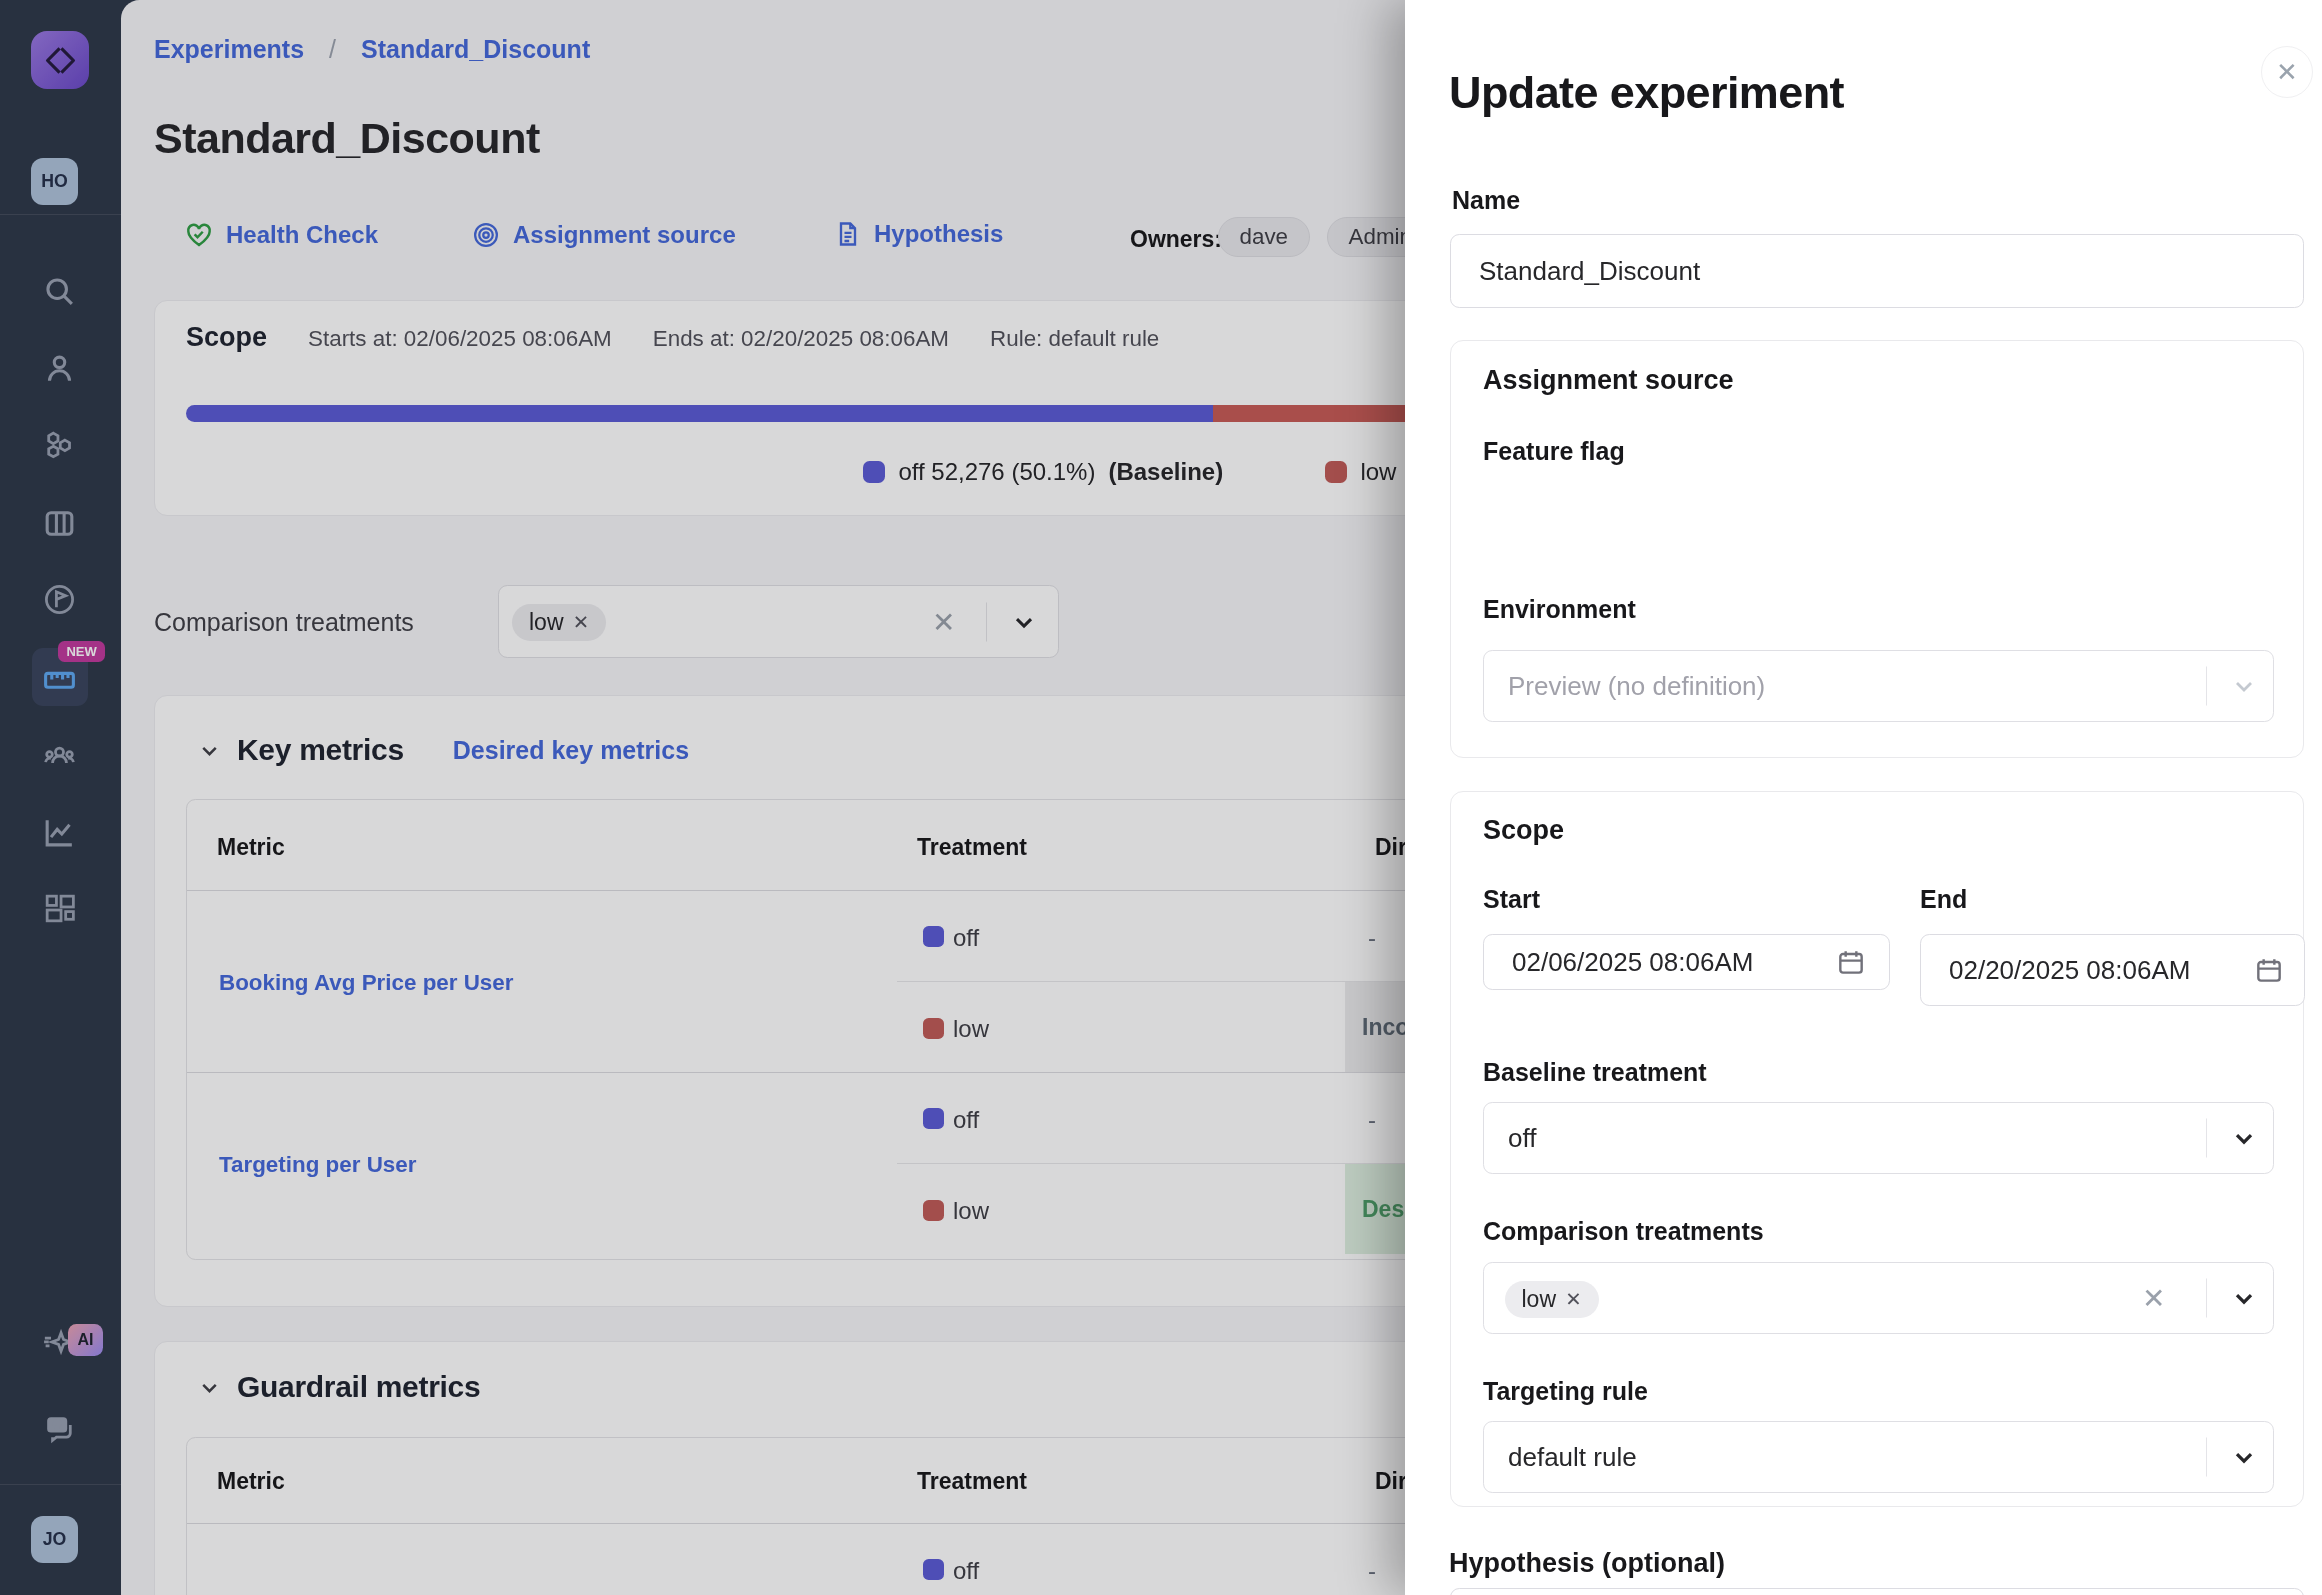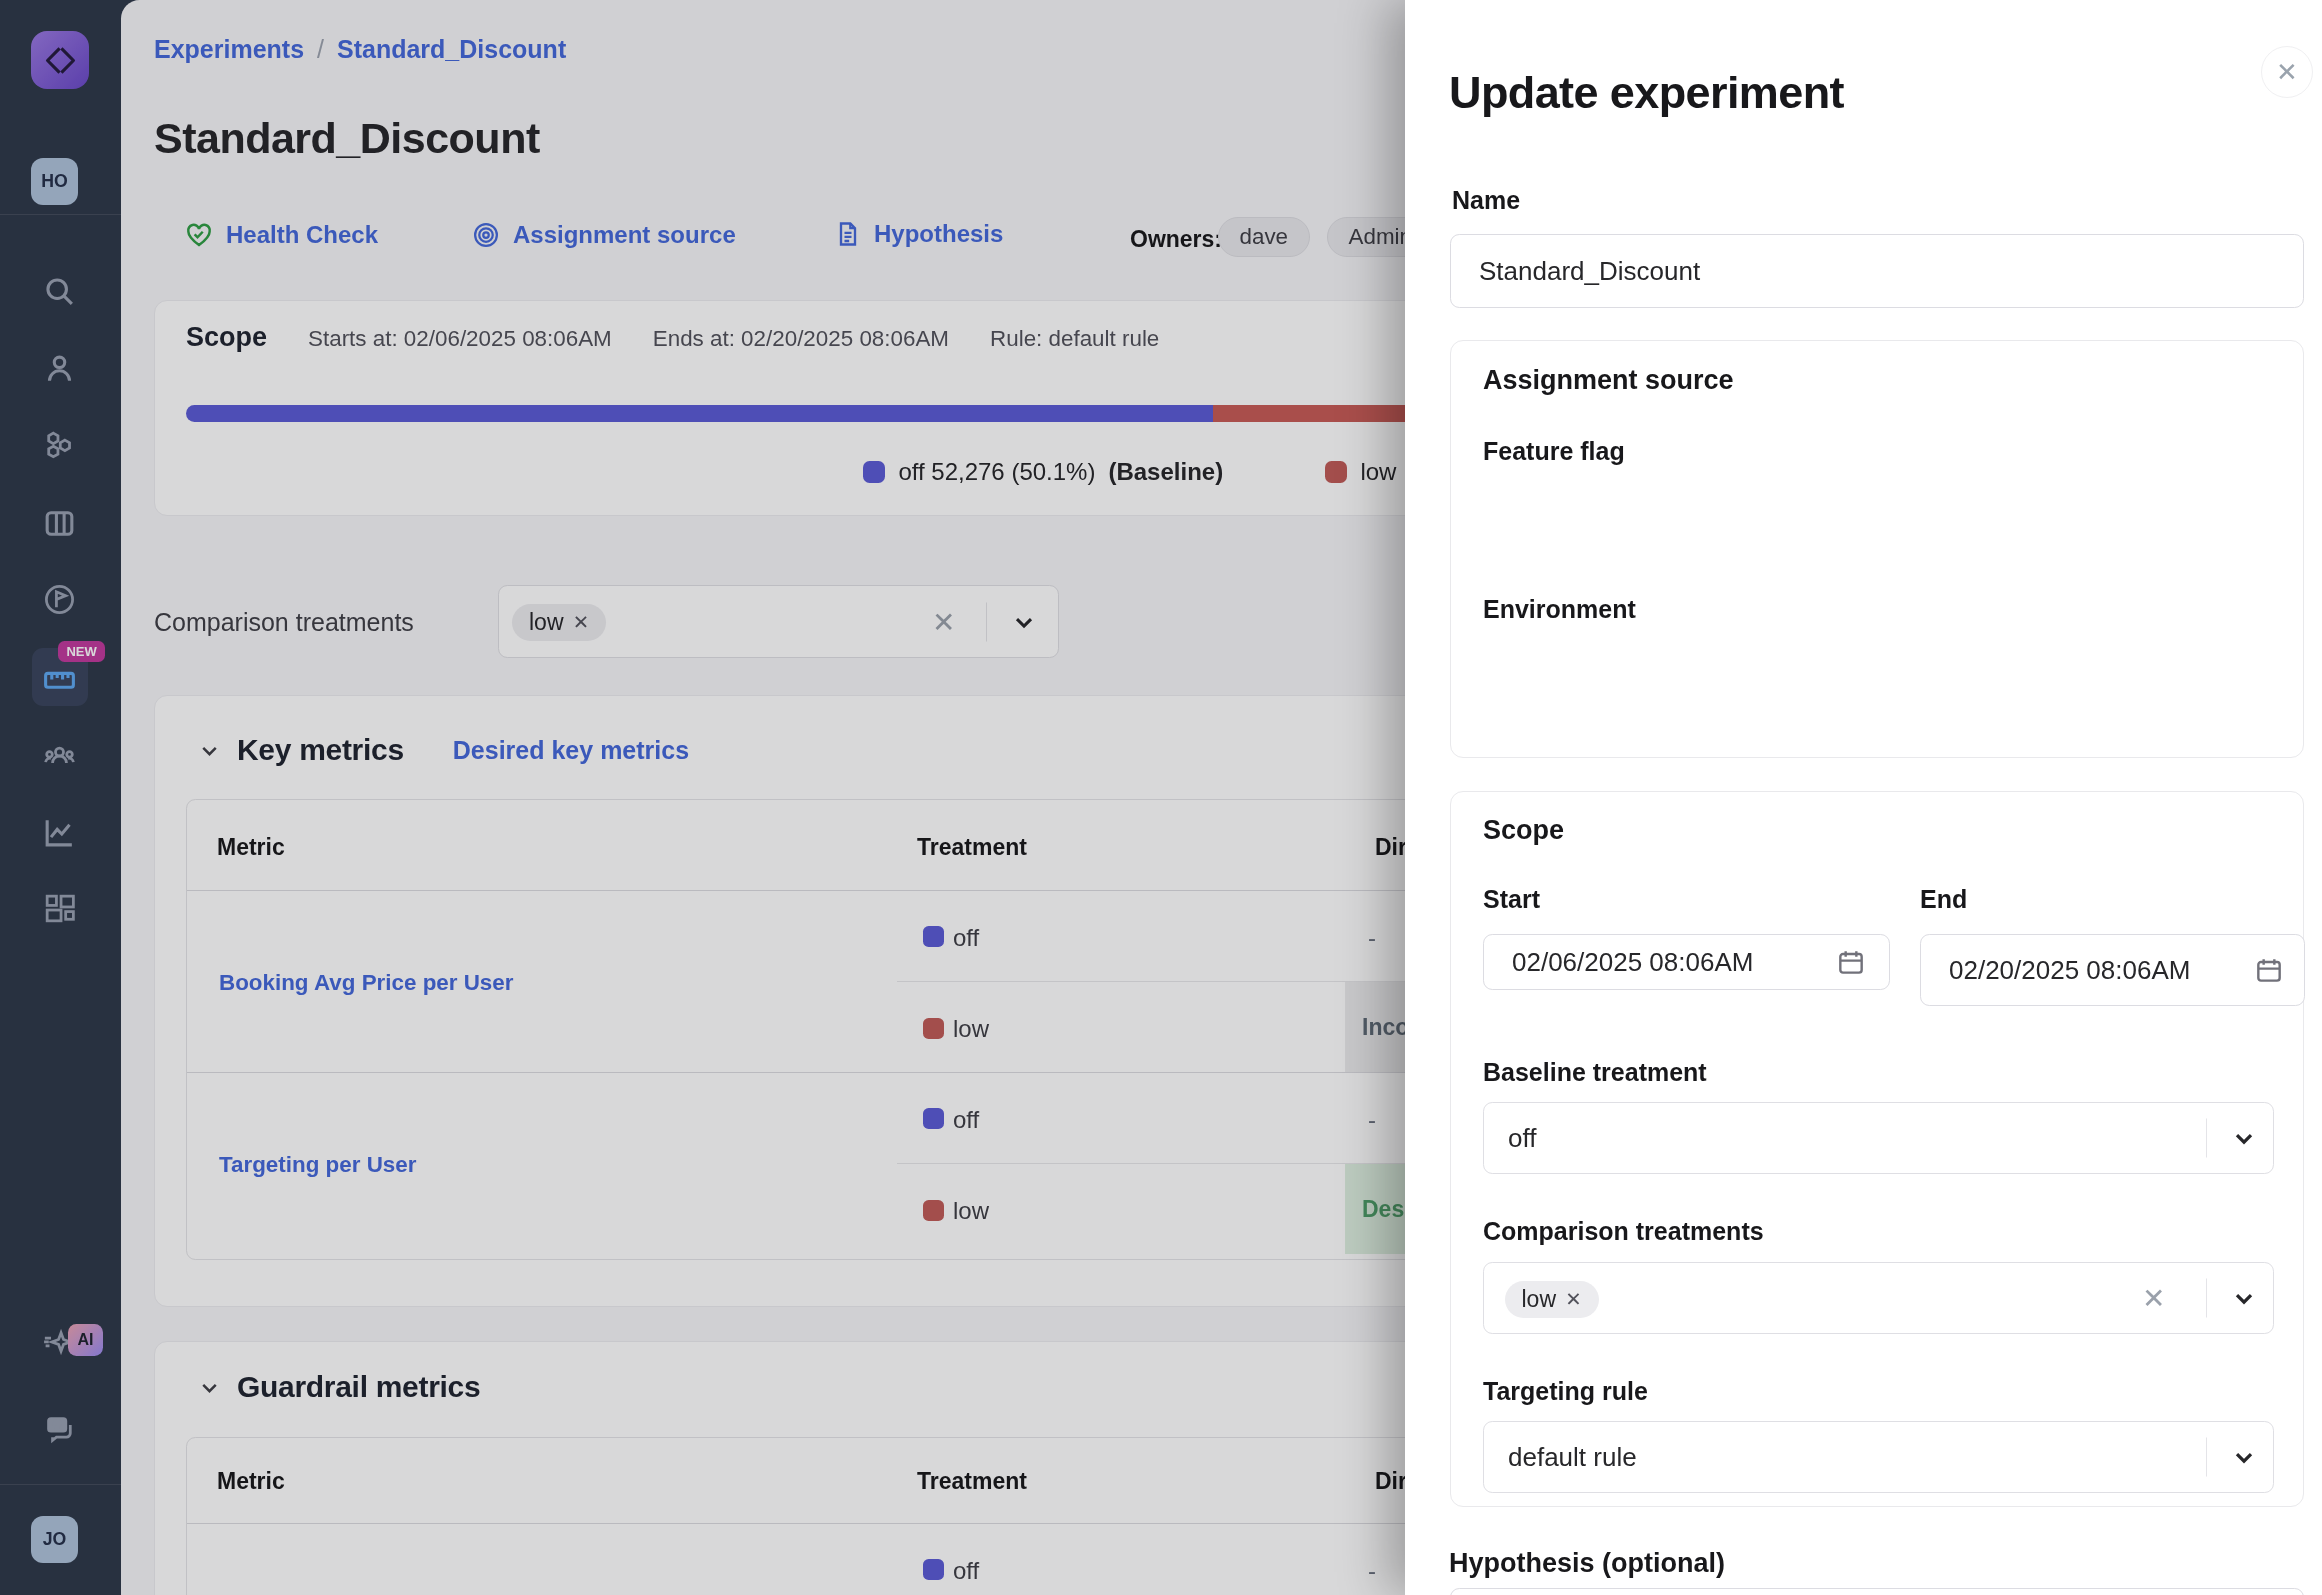--- a/index.html
+++ b/index.html
@@ -25,21 +25,21 @@
     display:flex; align-items:center; justify-content:center; z-index:3; }
   .expand-handle { position:absolute; left:114px; top:1332px; width:37px; height:90px; background:#9aa0ad;
     border-radius:0 20.5px 20.5px 0; z-index:8; display:flex; align-items:center; justify-content:flex-end; }
   .expand-handle .tri { width:0; height:0; border-left:15px solid #2e3547; border-top:11.2px solid transparent;
     border-bottom:11.2px solid transparent; margin-right:5.6px; }
 
   
   .surface { position:absolute; left:121px; top:0; width:2201px; height:1595px; background:#f6f6f8;
     border-top-left-radius:18.6px; z-index:20; overflow:hidden; }
   
-  .bc { display:flex; gap:13px; font-size:25px; font-weight:bold; color:#4468db; }
+  .bc { display:flex; gap:25px; font-size:25px; font-weight:bold; color:#4468db; }
   .bc .sep { color:#9ca3af; font-weight:normal; }
   .page-title { font-size:43px; font-weight:bold; color:#27272a; letter-spacing:-0.5px; }
   .hlink { display:flex; align-items:center; gap:12px; font-size:24px; font-weight:bold; color:#4468db; }
   .owners-label { font-size:23px; font-weight:bold; color:#18181b; }
   .chip { height:40px; padding:0 20.5px; background:#e9e9ec; border:0.9px solid #dddde2; border-radius:931px;
     display:flex; align-items:center; font-size:22.4px; color:#3f3f46; }
 
   .card { position:absolute; background:#fff; border:0.9px solid #ececf0; border-radius:13px; }
   .meta { font-size:22.4px; color:#52525b; }
   .bar { position:absolute; height:17px; border-radius:8.4px; overflow:hidden; display:flex; }
@@ -342,20 +342,27 @@
 
     <div class="flabel" style="left:47px; top:186px;">Name</div>
     <div class="input" style="left:45px; top:234px; width:854px; height:74px;">
       <span class="val">Standard_Discount</span>
     </div>
 
     <div class="fcard" style="left:45px; top:340px; width:854px; height:418px;">
       <div class="fcard-title" style="left:32px; top:24px;">Assignment source</div>
       <div class="flabel" style="left:32px; top:96px;">Feature flag</div>
       <div class="flabel" style="left:32px; top:254px;">Environment</div>
+      <div class="select" style="left:32px; top:309px; width:791px; height:72px;">
+        <span class="sel-text dim" style="left:24px;">Preview (no definition)</span>
+        <div class="vdiv" style="left:722px;"></div>
+        <svg class="chev" style="left:746px;" width="28" height="28" viewBox="0 0 24 24" fill="none" stroke="#c4c9d0" stroke-width="2.4">
+            <path d="M6 9.5 l6 6 6-6"></path>
+          </svg>
+      </div>
     </div>
 
     <div class="fcard" style="left:45px; top:791px; width:854px; height:716px;">
       <div class="fcard-title" style="left:32px; top:23px;">Scope</div>
 
       <div class="flabel" style="left:32px; top:93px;">Start</div>
       <div class="flabel" style="left:469px; top:93px;">End</div>
       <div class="input" style="left:32px; top:142px; width:407px; height:56px;">
         <span class="val">02/06/2025 08:06AM</span>
         <svg class="cal" style="right:22.4px;" width="32" height="32" viewBox="0 0 24 24" fill="none" stroke="#71717a" stroke-width="1.8">

